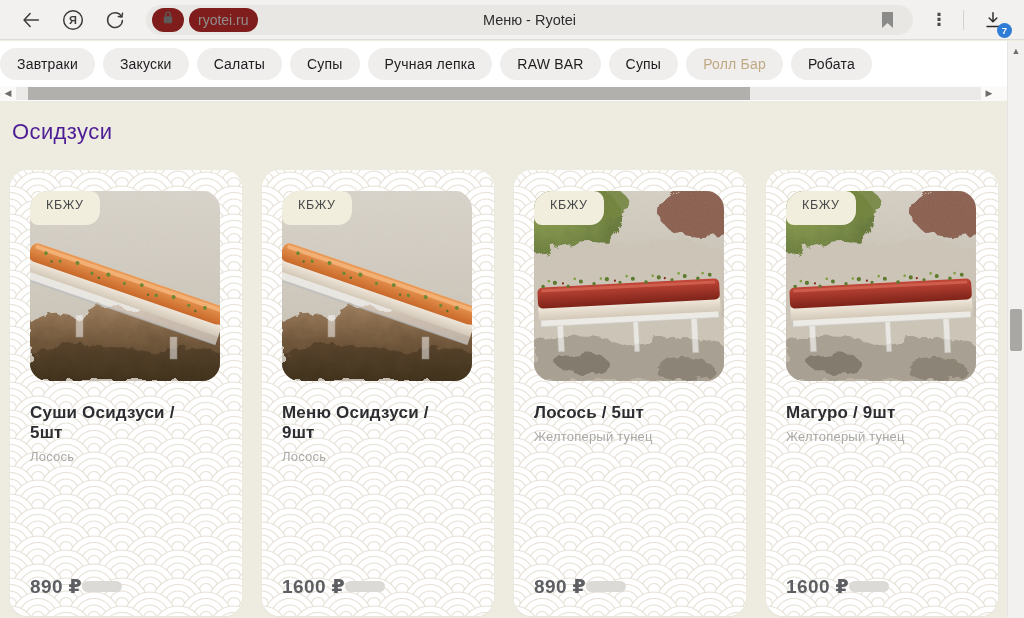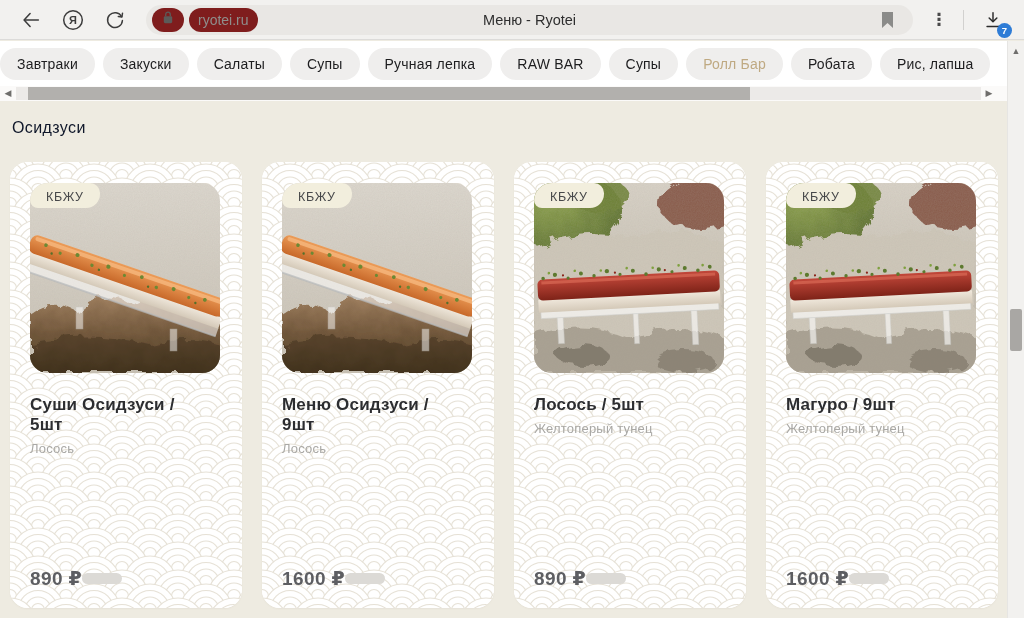--- a/index.html
+++ b/index.html
@@ -47,31 +47,31 @@
   
   .vscroll { position:absolute; top:41px; right:0; width:17px; height:577px;
     background:#f2f1ef; border-left:1px solid #e6e5e3; }
   .vs-arrow { width:16px; height:16px; border:none; background:transparent; color:#6f6e6c;
     font-size:9px; padding:0; display:block; margin:2px auto 0; }
   .vs-thumb { position:absolute; top:268px; left:2px; width:12px; height:42px;
     background:#a9a7a4; border-radius:2px; }
 
   
   .page { height:517px; background:#eeebe1; padding:18px 0 0 10px; overflow:hidden; }
-  .section-title { font-size:16px; font-weight:500; color:#0f172a; letter-spacing:0.4px; margin-left:2px; }
+  .section-title { font-size:22px; font-weight:500; color:#4c1d95; letter-spacing:0.4px; margin-left:2px; }
   .cards { display:flex; gap:20px; margin-top:25px; }
   .card { width:232px; height:446px; flex:0 0 auto; background:#ffffff; border-radius:18px;
     position:relative; overflow:hidden; box-shadow:0 1px 2px rgba(90,80,60,0.05); }
   .card-pattern { position:absolute; inset:0; }
   .card-inner { position:relative; z-index:1; height:100%; display:flex; flex-direction:column;
     padding:21px 20px 18px; }
   .imgwrap { width:190px; height:190px; border-radius:18px; overflow:hidden; position:relative; flex:0 0 auto; }
   .imgwrap svg { display:block; }
   .kbju { position:absolute; top:0; left:0; z-index:2; background:#f2eedd;
-    border-radius:16px 10px 14px 8px; padding:7px 16px 4px; font-size:12.5px;
+    border-radius:16px 10px 14px 8px; padding:7px 16px 13px; font-size:12.5px;
     color:#47484a; letter-spacing:0.6px; }
   .card-title { margin-top:22px; font-size:17px; font-weight:700; color:#2c2d30;
     line-height:1.18; max-width:165px; letter-spacing:0.2px; }
   .card-sub { margin-top:6px; font-size:13px; color:#a9a8a5; letter-spacing:0.2px; }
   .pricerow { margin-top:auto; display:flex; align-items:center; justify-content:flex-start; }
   .price { font-size:19px; font-weight:700; color:#5d5e62; letter-spacing:0.4px; }
   .wpill { width:40px; height:11px; border-radius:6px; background:#dcdad6; margin-right:5px; }
 
   .defs-svg { position:absolute; width:0; height:0; overflow:hidden; }
 </style>
@@ -314,21 +314,20 @@
   <nav class="tabsrow">
     <button class="tab">Завтраки</button>
     <button class="tab">Закуски</button>
     <button class="tab">Салаты</button>
     <button class="tab">Супы</button>
     <button class="tab">Ручная лепка</button>
     <button class="tab">RAW BAR</button>
     <button class="tab">Супы</button>
     <button class="tab active">Ролл Бар</button>
     <button class="tab">Робата</button>
-    <button class="tab">Рис, лапша</button>
 
   </nav>
 
   <div class="hscroll">
     <div class="hs-track"></div>
     <div class="hs-thumb"></div>
     <button class="hs-arrow hs-left">◀</button>
     <button class="hs-arrow hs-right">▶</button>
   </div>
 

